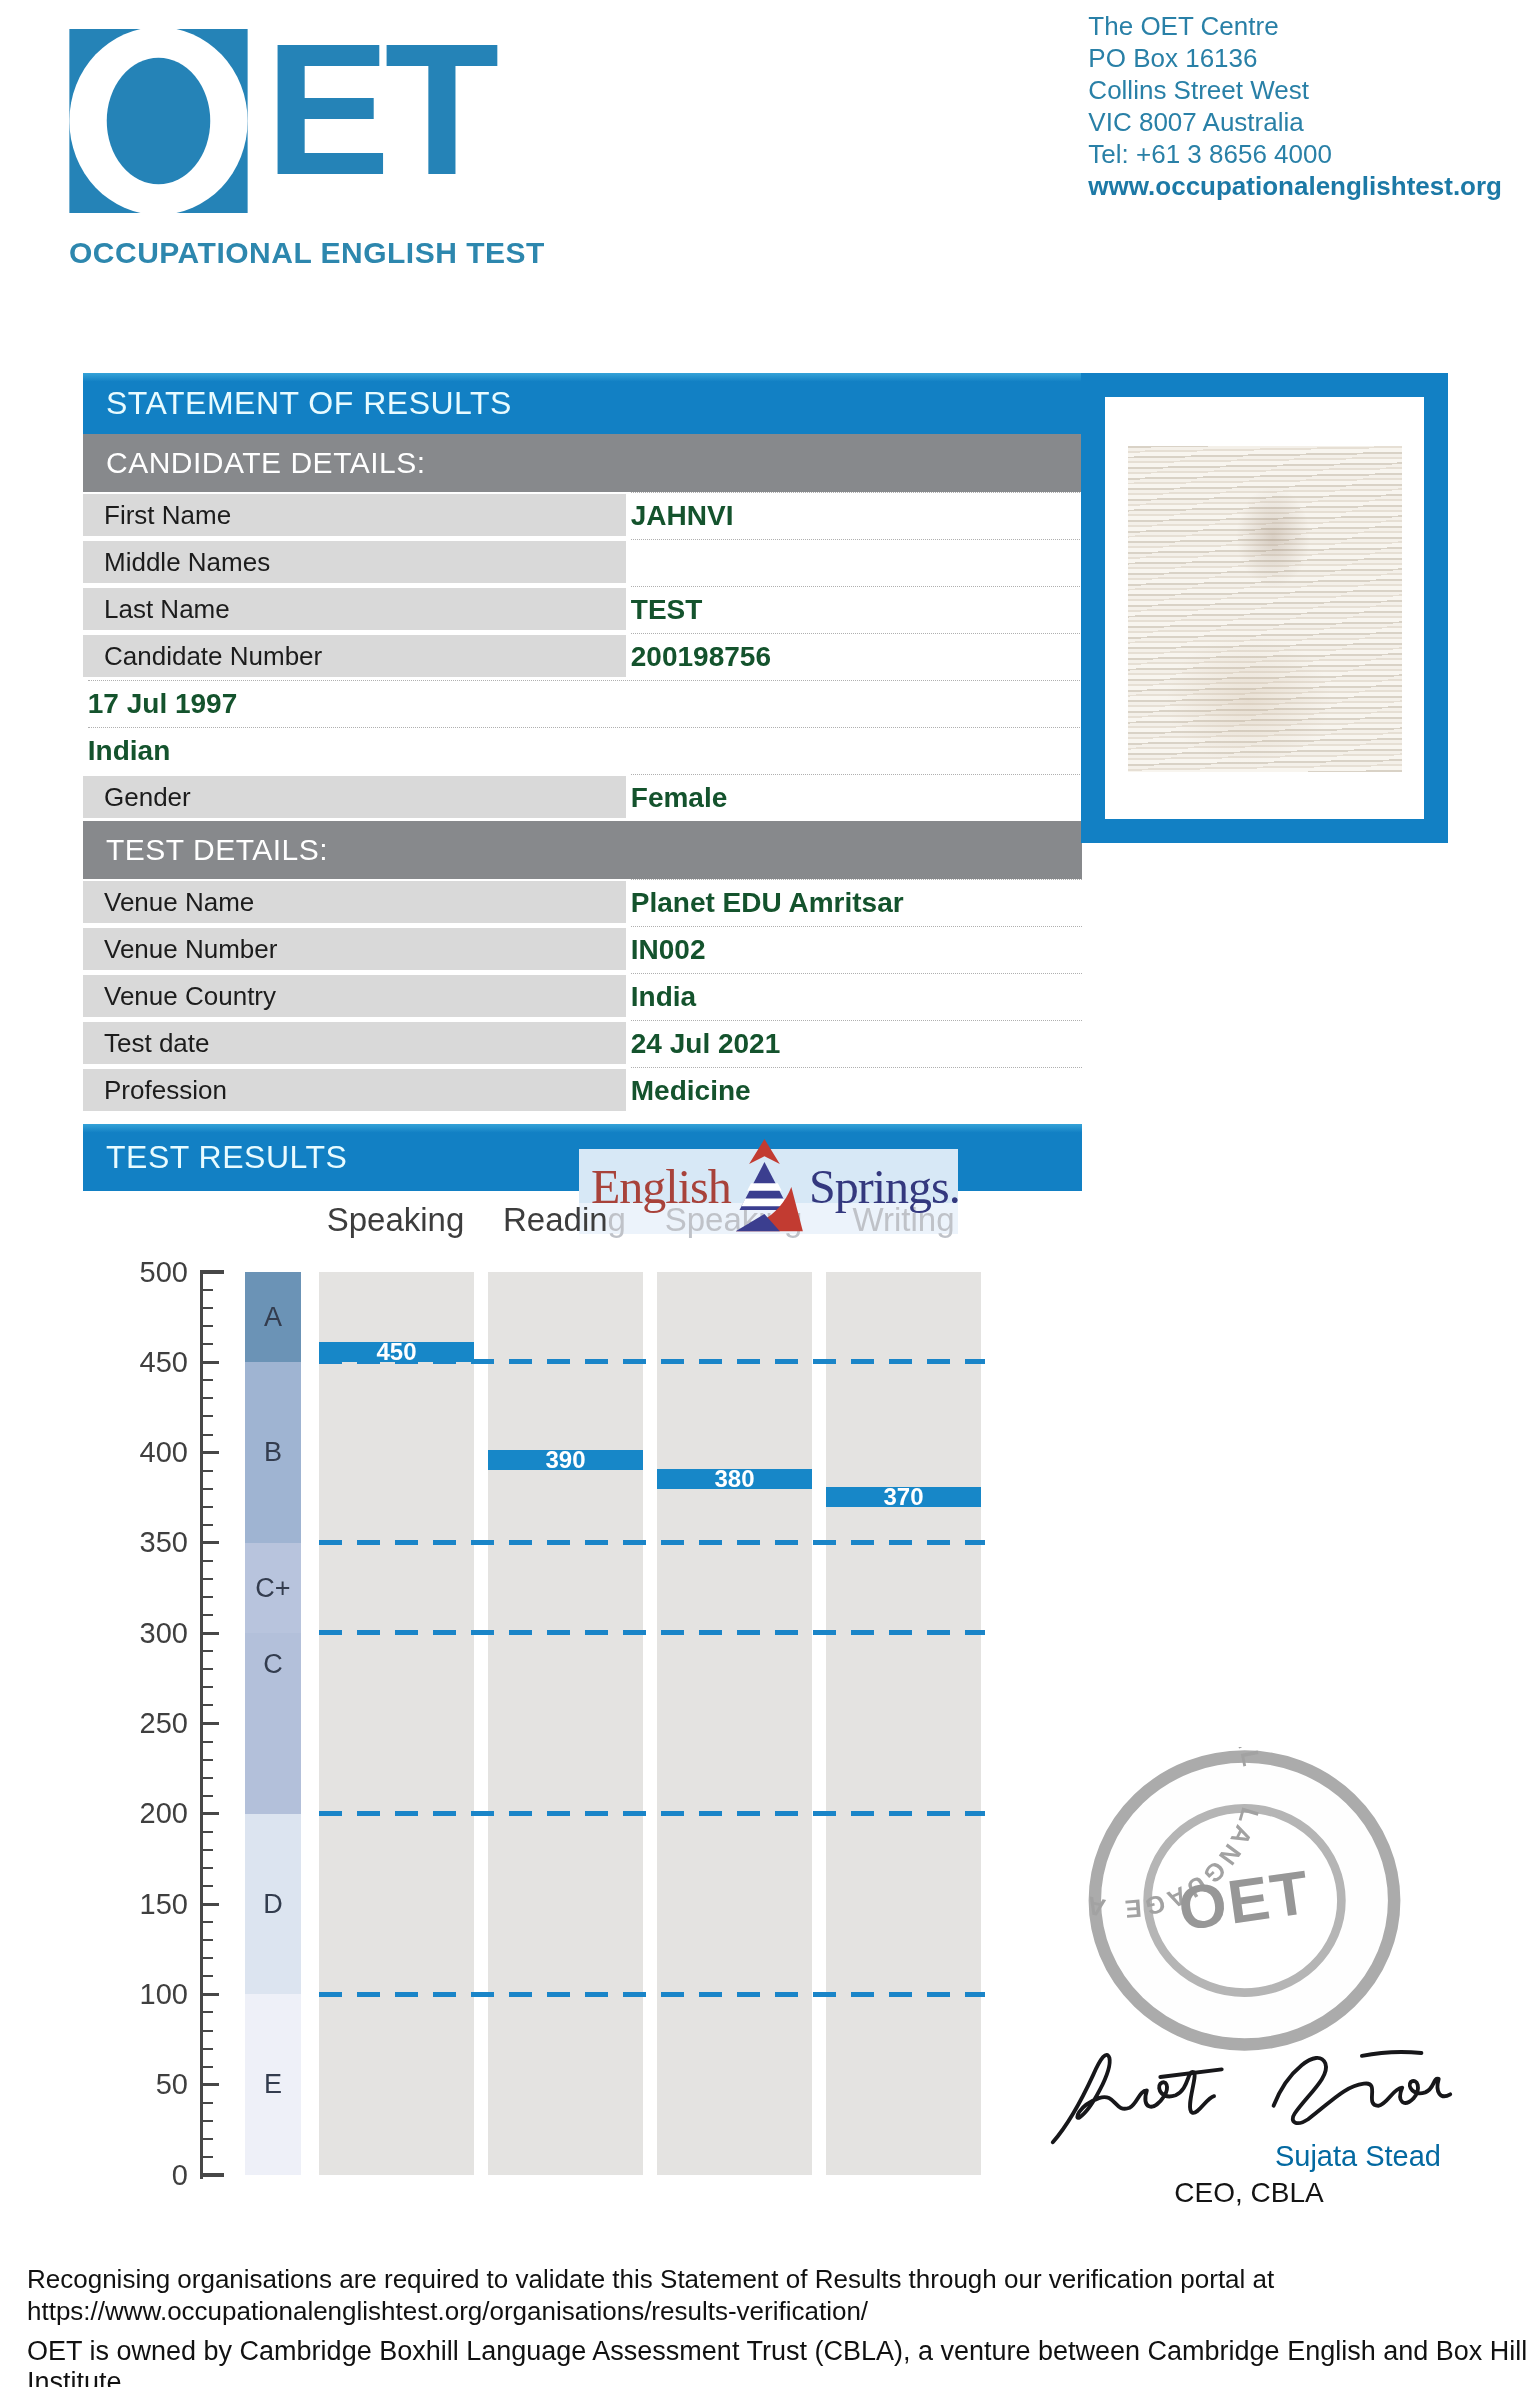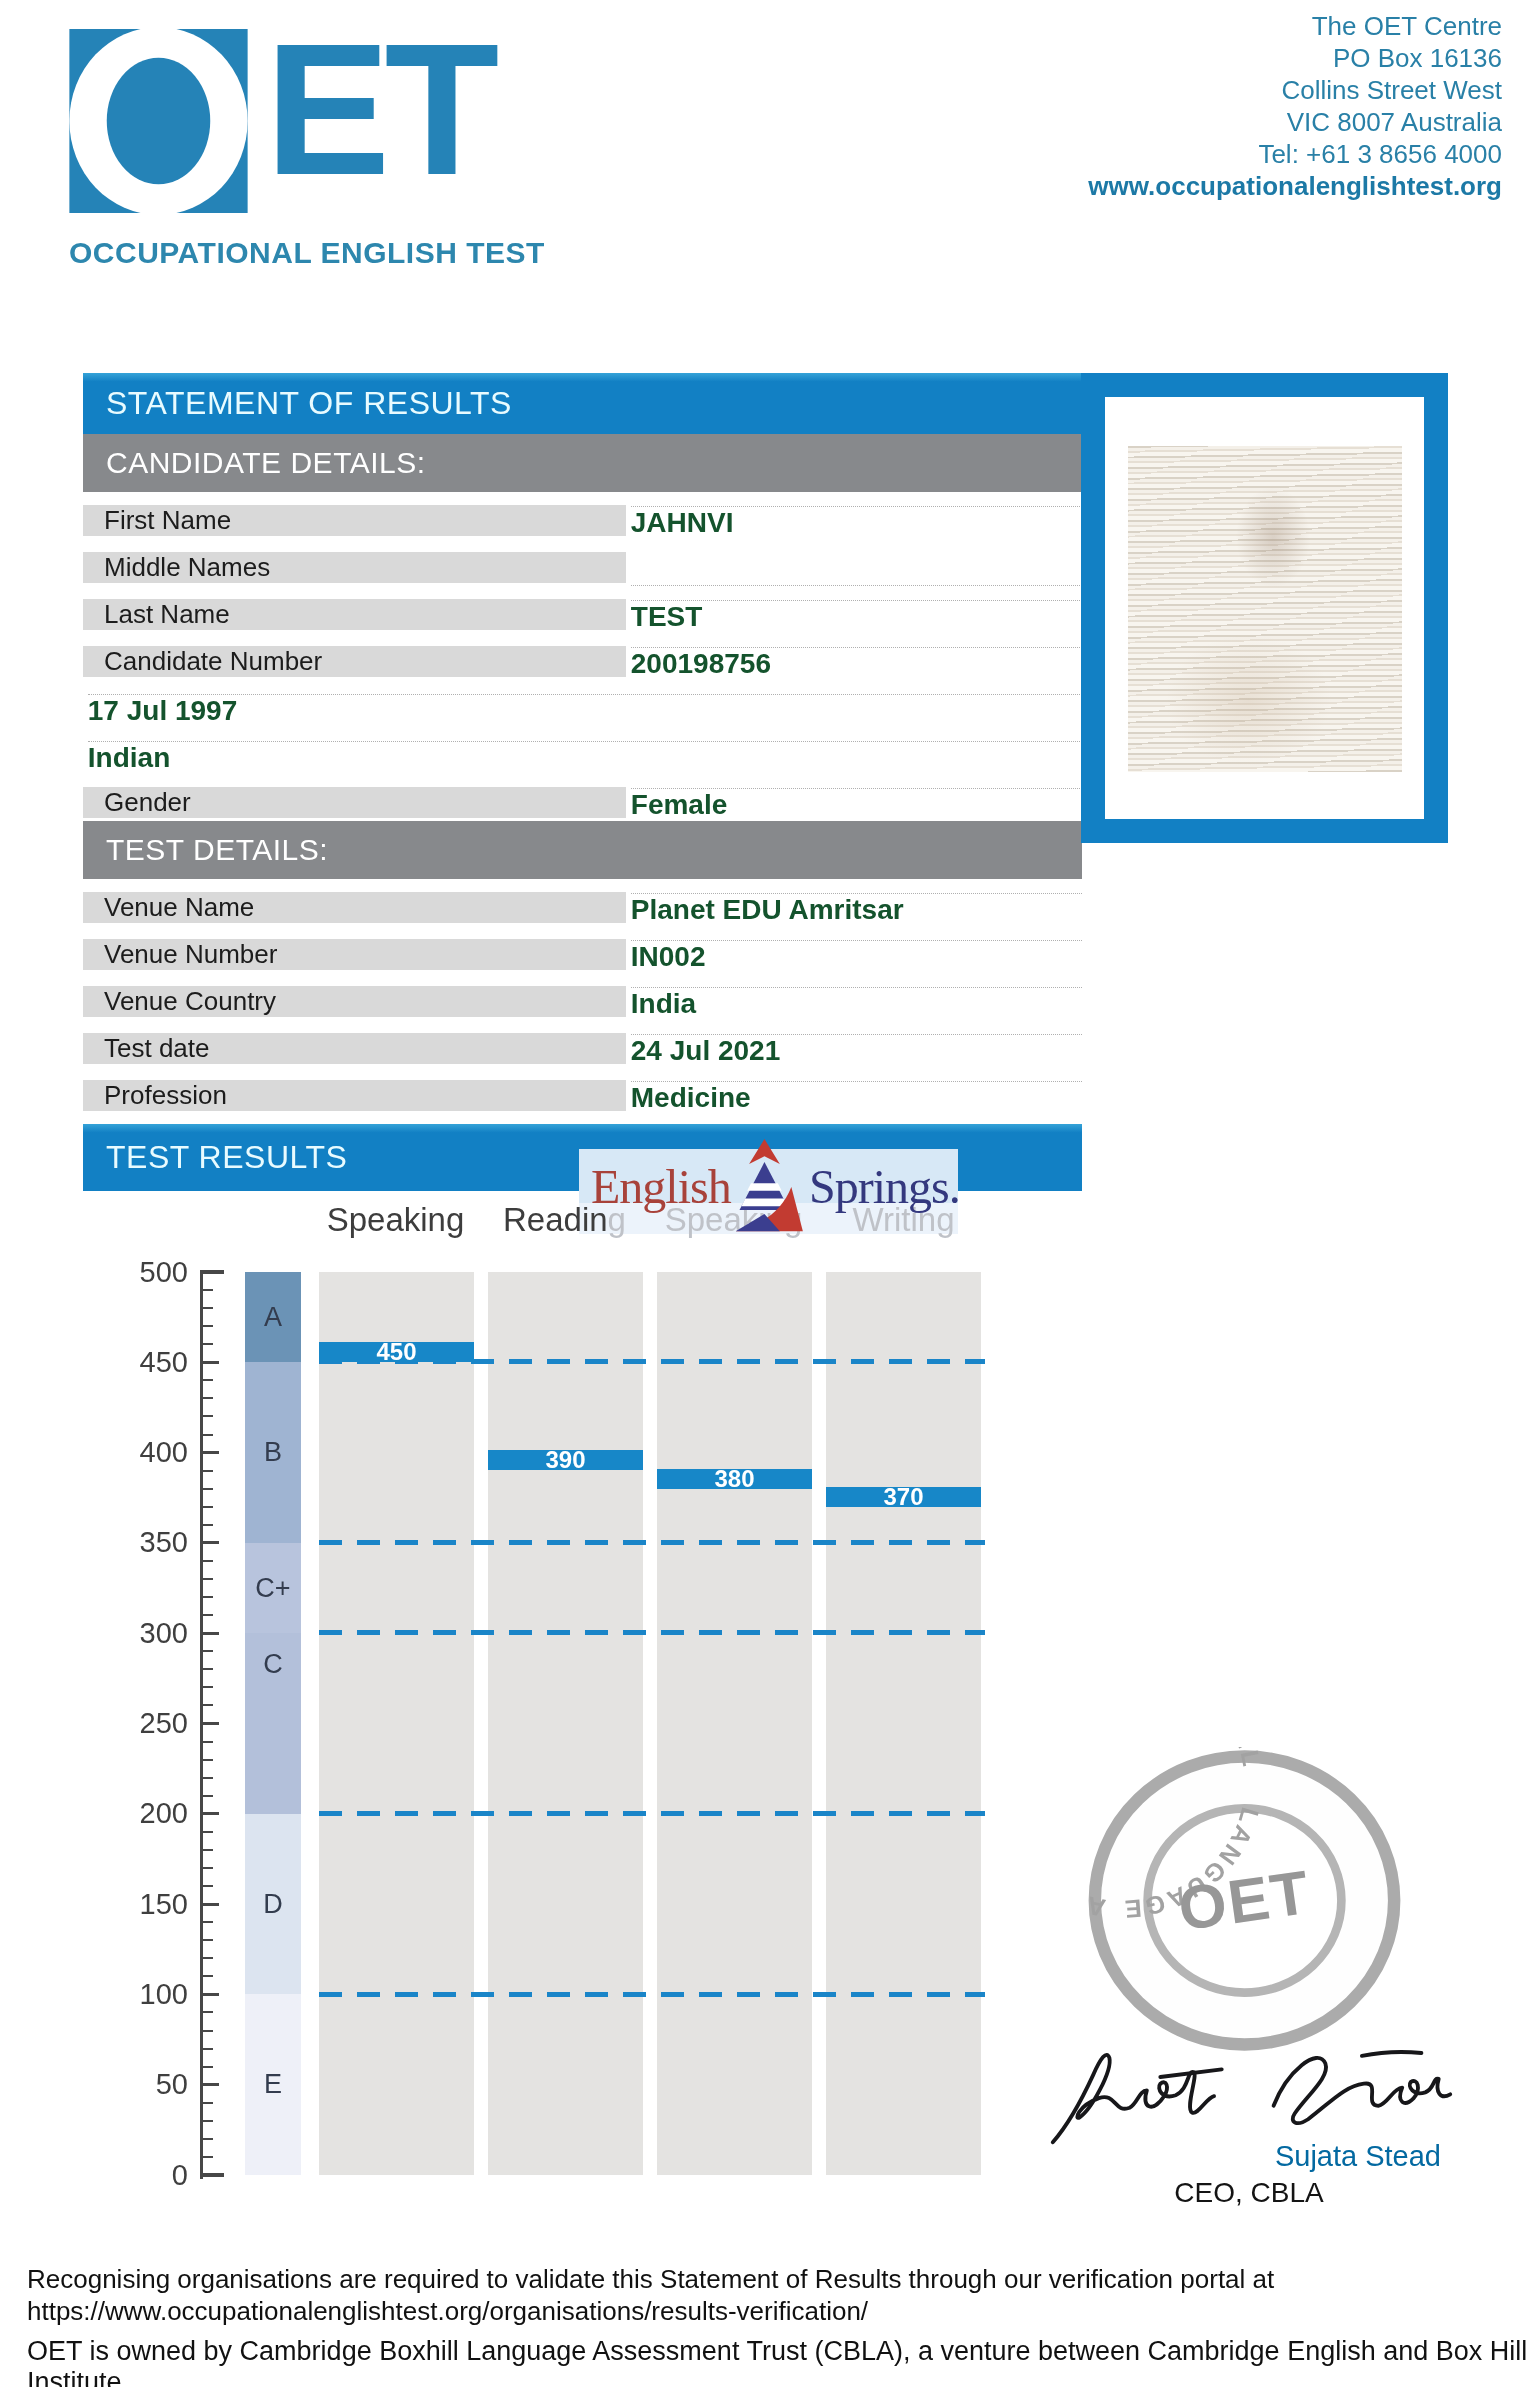--- a/index.html
+++ b/index.html
@@ -14,39 +14,39 @@
     position:absolute; left:265px; top:15.4px; font-size:188px; line-height:188px;
     font-weight:bold; color:#2583b7; letter-spacing:-5.8px;
   }
   .logo-tagline{
     position:absolute; left:69px; top:236px; font-size:30px; font-weight:bold;
     color:#2d87ae; letter-spacing:0.5px;
   }
 
   
   .contact{
-    position:absolute; top:9.6px; right:35px; text-align:right;
+    position:absolute; top:9.6px; right:35px; text-align:left;
     font-size:26px; line-height:32px; color:#2980a7;
   }
   .contact .website{font-weight:bold; color:#1c79a6;}
 
   
   .card{position:absolute; left:67px; top:373px; width:999px;padding-left:16px;}
   .bar-blue{
     height:61px; background:linear-gradient(180deg,#35a3d8 0px,#1280c4 8.6px);
     display:flex; align-items:center; padding-left:23px; box-sizing:border-box;
   }
   .bar-blue span{font-size:32px; color:#e8fbff; letter-spacing:0.5px;}
   .bar-gray{
     height:58px; background:#87898c; display:flex; align-items:center;
     padding-left:23px; box-sizing:border-box;
   }
   .bar-gray span{font-size:30px; color:#ffffff; letter-spacing:0.5px;}
   .bar-results{height:67px;}
-  .row{display:flex; height:47px;align-items:flex-end;}
+  .row{display:flex; height:47px;}
   .cell-label{
     width:543px; box-sizing:border-box; background:#d9d9d9;
     border-top:2.9px solid #fff; border-bottom:3.8px solid #fff;
     display:flex; align-items:center; padding-left:21px;
     font-size:26px; color:#1c1c1c;
   }
   .cell-value{
     flex:1; margin-left:4.8px; border-top:1.9px dotted #b0b0b0;
     display:flex; align-items:center; font-size:28px; color:#14532d;font-weight:bold;
   }

